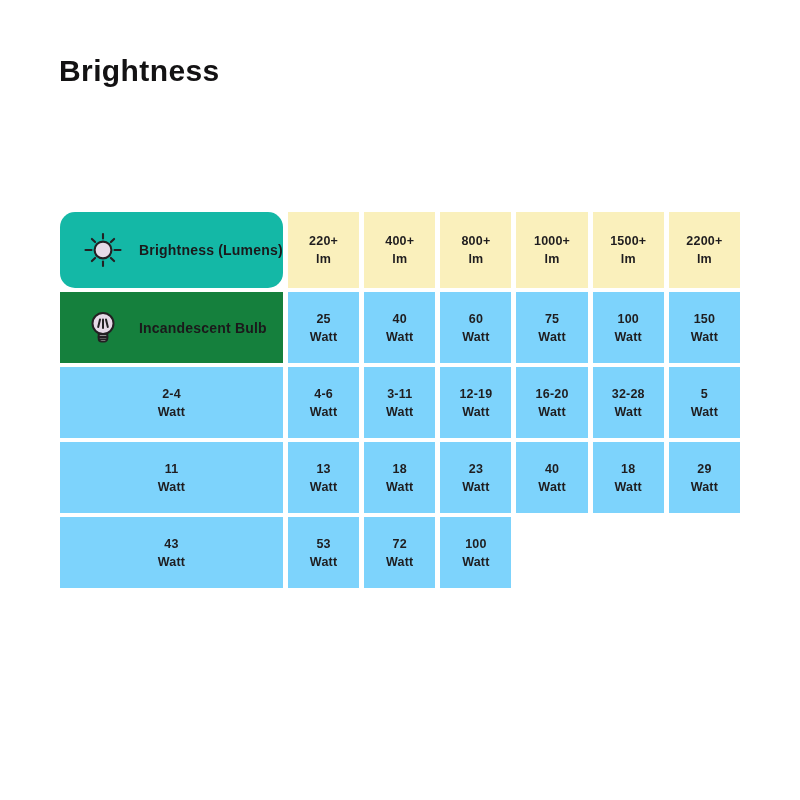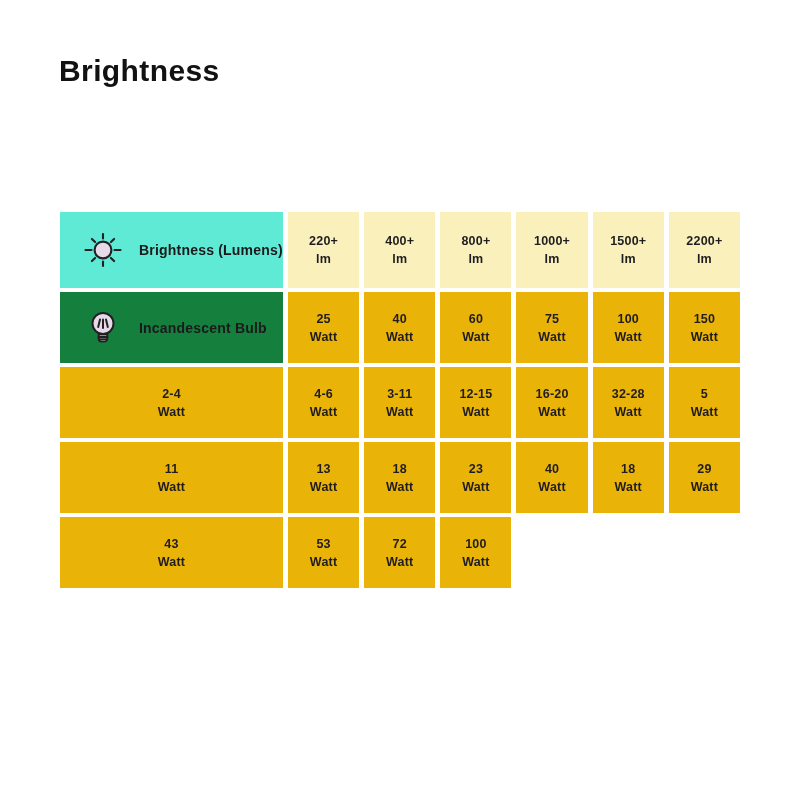--- a/index.html
+++ b/index.html
@@ -11,24 +11,24 @@
 
   .table{position:absolute;left:60px;top:212px;width:680px;display:grid;
          grid-template-columns:223px repeat(6,1fr);
          grid-template-rows:76px repeat(4,71px);
          gap:4px 5px;}
 
   .cell{display:flex;flex-direction:column;align-items:center;justify-content:center;
         text-align:left;}
   .label-cell{flex-direction:row;justify-content:flex-start;text-align:left;
               padding-left:21px;gap:14px;}
-  .head-label{background:#5eead4;}
+  .head-label{background:#14b8a6;border-radius:15px;}
   .head-col{background:#FAF0BC;}
   .row-label{background:#15803d;}
-  .data-cell{background:#eab308;}
+  .data-cell{background:#7dd3fc;}
 
   .icon-box{width:44px;display:flex;align-items:center;justify-content:center;flex:0 0 44px;}
   .label-text{font-size:14px;font-weight:600;letter-spacing:.2px;color:#1b191b;}
   .num{display:block;font-size:12.5px;line-height:18px;font-weight:700;
        letter-spacing:.2px;color:#1f1d1f;}
 
   .footnote{position:absolute;left:60px;top:721px;font-size:14px;font-weight:500;
             letter-spacing:.1px;color:#1d1b1d;}
 
   svg{display:block;}
@@ -129,21 +129,21 @@
     </div>
     <div class="cell data-cell">
       <span class="num">4-6</span>
       <span class="num">Watt</span>
     </div>
     <div class="cell data-cell">
       <span class="num">3-11</span>
       <span class="num">Watt</span>
     </div>
     <div class="cell data-cell">
-      <span class="num">12-15</span>
+      <span class="num">12-19</span>
       <span class="num">Watt</span>
     </div>
     <div class="cell data-cell">
       <span class="num">16-20</span>
       <span class="num">Watt</span>
     </div>
     <div class="cell data-cell">
       <span class="num">32-28</span>
       <span class="num">Watt</span>
     </div>

